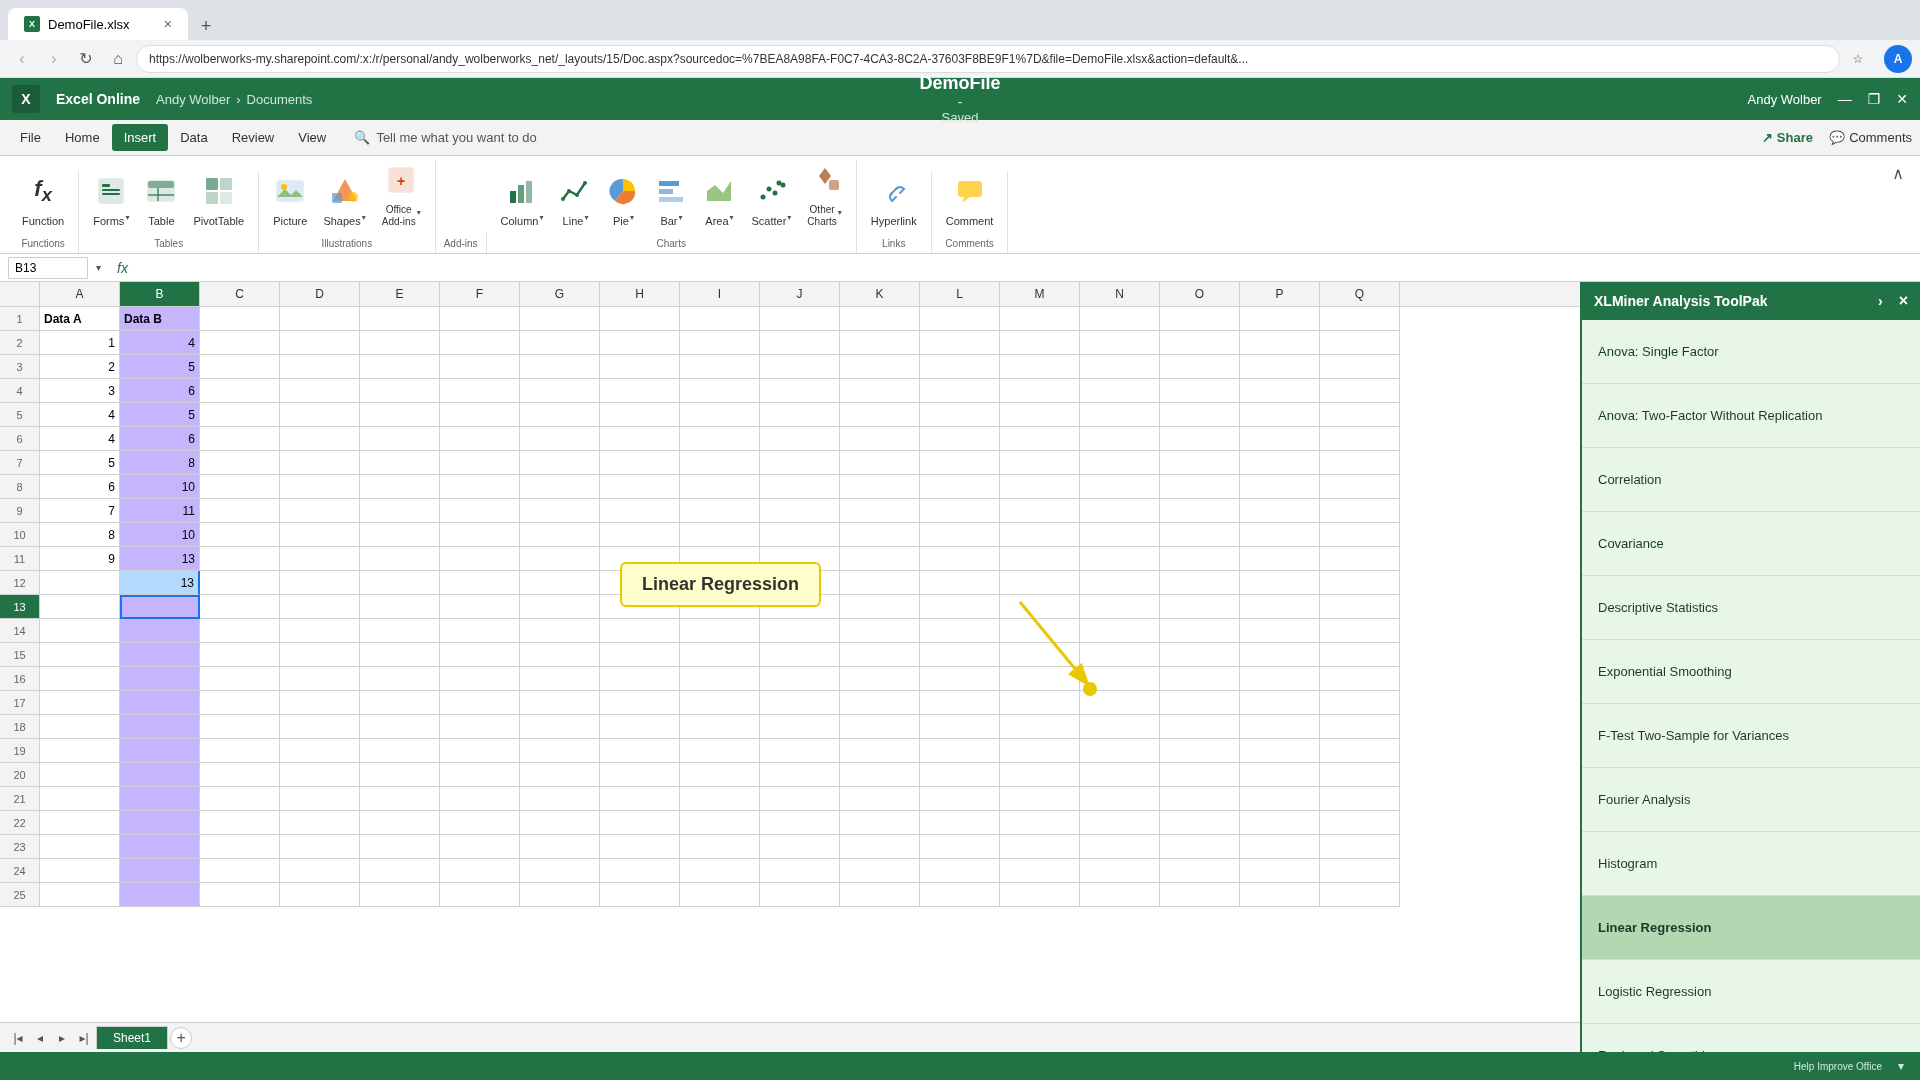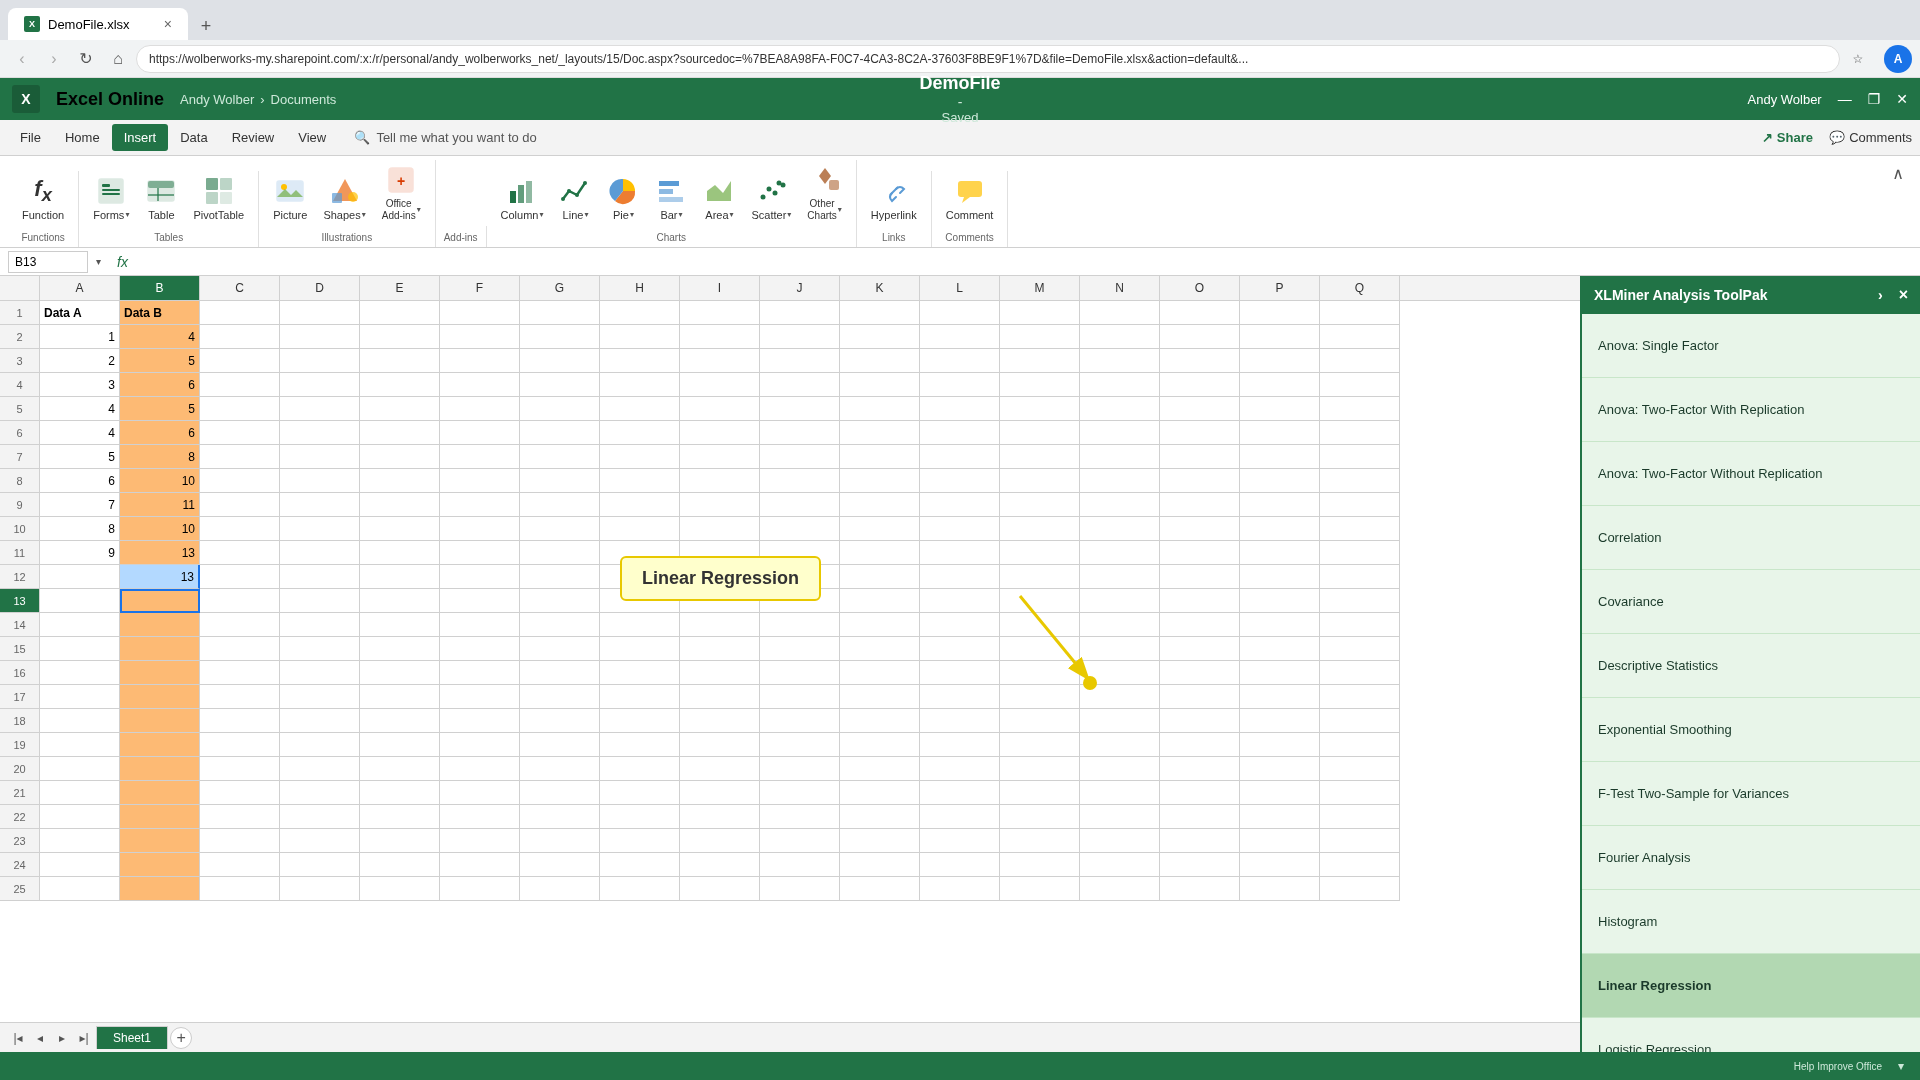--- a/index.html
+++ b/index.html
@@ -19,21 +19,21 @@
     .bookmark-btn { width: 28px; height: 28px; display: flex; align-items: center; justify-content: center; color: #555; cursor: pointer; }
     .profile-btn { margin-left: 8px; width: 28px; height: 28px; border-radius: 50%; background: #1a73e8; display: flex; align-items: center; justify-content: center; color: white; font-size: 12px; font-weight: bold; }
 
     
     .excel-app { display: flex; flex-direction: column; height: calc(1080px - 78px); }
 
     
     .excel-titlebar { background: #217346; height: 42px; display: flex; align-items: center; padding: 0 12px; color: white; }
     .excel-logo { display: flex; align-items: center; gap: 8px; margin-right: 16px; }
     .excel-logo-icon { width: 28px; height: 28px; background: #1a5c38; border-radius: 3px; display: flex; align-items: center; justify-content: center; font-weight: bold; font-size: 14px; color: white; }
-    .excel-logo-text { font-size: 18px; font-weight: 600; color: #000000; }
+    .excel-logo-text { font-size: 14px; font-weight: 600; color: #ffffff; }
     .breadcrumb { display: flex; align-items: center; gap: 6px; color: #cde8d9; font-size: 13px; margin-right: auto; }
     .breadcrumb span { color: #cde8d9; }
     .breadcrumb .sep { color: #cde8d9; }
 
     
     .menu-bar { background: #f3f3f3; height: 36px; display: flex; align-items: center; padding: 0 8px; border-bottom: 1px solid #d0d0d0; }
     .menu-item { padding: 6px 12px; font-size: 13px; cursor: pointer; border-radius: 3px; color: #333; }
     .menu-item.active { background: #217346; color: white; }
     .tell-me { margin-left: 16px; display: flex; align-items: center; gap: 6px; color: #555; font-size: 13px; }
     .share-btn { margin-left: auto; display: flex; align-items: center; gap: 4px; font-size: 13px; color: #217346; cursor: pointer; font-weight: 600; }
@@ -41,21 +41,21 @@
 
     
     .ribbon { background: #fff; border-bottom: 1px solid #d0d0d0; padding: 4px 8px 0; display: flex; align-items: flex-end; min-height: 90px; }
     .ribbon-group { display: flex; flex-direction: column; align-items: center; border-right: 1px solid #e0e0e0; padding: 0 8px 4px; position: relative; }
     .ribbon-group:last-child { border-right: none; }
     .ribbon-group-items { display: flex; align-items: flex-end; gap: 4px; margin-bottom: 4px; }
     .ribbon-group-label { font-size: 10px; color: #666; text-align: center; padding-top: 2px; }
 
     .ribbon-btn { display: flex; flex-direction: column; align-items: center; padding: 4px 6px; cursor: pointer; border-radius: 3px; min-width: 40px; }
     .ribbon-btn .icon { width: 32px; height: 32px; display: flex; align-items: center; justify-content: center; }
-    .ribbon-btn .label { font-size: 11px; color: #333; text-align: center; line-height: 1.2; margin-top: 2px; }
+    .ribbon-btn .label { font-size: 11px; color: #333; text-align: center; line-height: 1.2; margin-top: 8px; }
 
     
     .formula-bar { height: 28px; background: #fff; border-bottom: 1px solid #d0d0d0; display: flex; align-items: center; padding: 0 8px; gap: 8px; }
     .name-box { width: 80px; height: 22px; border: 1px solid #ccc; padding: 0 6px; font-size: 12px; background: #fff; display: flex; align-items: center; }
     .fx-icon { color: #217346; font-size: 14px; font-style: italic; padding: 0 8px; }
     .formula-input { flex: 1; font-size: 12px; color: #333; }
 
     
     .spreadsheet-area { display: flex; flex: 1; overflow: hidden; }
 
@@ -68,21 +68,21 @@
     .col-header.active { background: #217346; color: white; }
 
     
     .grid-container { flex: 1; overflow: auto; position: relative; }
     .grid-row { display: flex; }
     .row-num { width: 40px; min-width: 40px; height: 24px; border-right: 1px solid #d0d0d0; border-bottom: 1px solid #d0d0d0; display: flex; align-items: center; justify-content: center; font-size: 11px; color: #666; background: #f3f3f3; }
     .cell { height: 24px; border-right: 1px solid #d0d0d0; border-bottom: 1px solid #d0d0d0; padding: 0 4px; font-size: 12px; display: flex; align-items: center; overflow: hidden; background: #fff; }
     .cell.selected { border: 2px solid #1a73e8; background: #fff; }
     .cell.header-cell { font-weight: 600; }
     .cell.num-cell { justify-content: flex-end; }
-    .cell.col-b { background: #fdba74; }
+    .cell.col-b { background: #c4b5fd; }
 
     
     .sheet-tabs { height: 30px; background: #f3f3f3; border-top: 1px solid #d0d0d0; display: flex; align-items: center; padding: 0 8px; gap: 2px; }
     .sheet-nav { display: flex; gap: 2px; }
     .sheet-nav-btn { width: 20px; height: 20px; display: flex; align-items: center; justify-content: center; cursor: pointer; color: #555; }
     .sheet-tab { padding: 4px 16px; font-size: 12px; cursor: pointer; border: 1px solid #d0d0d0; border-bottom: none; background: #fff; color: #333; }
     .sheet-tab.active { background: #217346; color: white; }
     .add-sheet-btn { width: 22px; height: 22px; border-radius: 50%; display: flex; align-items: center; justify-content: center; cursor: pointer; color: #555; font-size: 16px; border: 1px solid #ccc; background: #fff; }
 
     
@@ -1013,21 +1013,20 @@
     <div class="xlminer-panel">
       <div class="panel-header">
         <span>XLMiner Analysis ToolPak</span>
         <div style="display:flex;align-items:center;gap:8px;">
           <span class="panel-expand">›</span>
           <span class="panel-close">×</span>
         </div>
       </div>
       <div class="panel-items">
         <div class="panel-item">Anova: Single Factor</div>
-        <div class="panel-item">Anova: Two-Factor With Replication</div>
         <div class="panel-item">Anova: Two-Factor Without Replication</div>
         <div class="panel-item">Correlation</div>
         <div class="panel-item">Covariance</div>
         <div class="panel-item">Descriptive Statistics</div>
         <div class="panel-item">Exponential Smoothing</div>
         <div class="panel-item">F-Test Two-Sample for Variances</div>
         <div class="panel-item">Fourier Analysis</div>
         <div class="panel-item">Histogram</div>
         <div class="panel-item selected">Linear Regression</div>
         <div class="panel-item">Logistic Regression</div>

